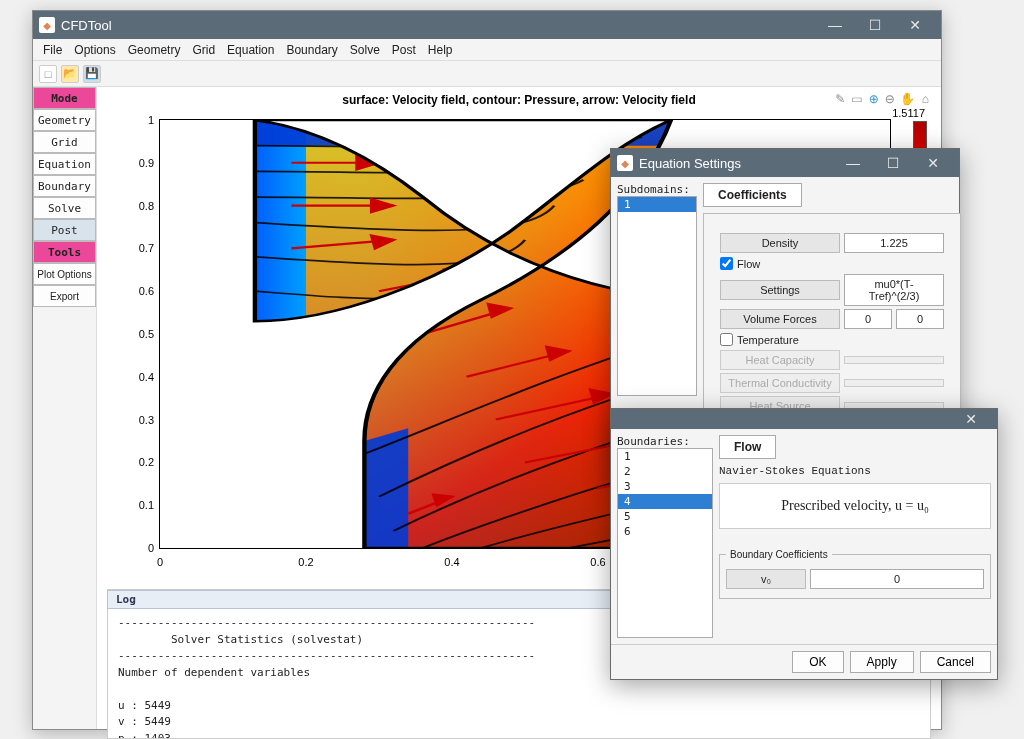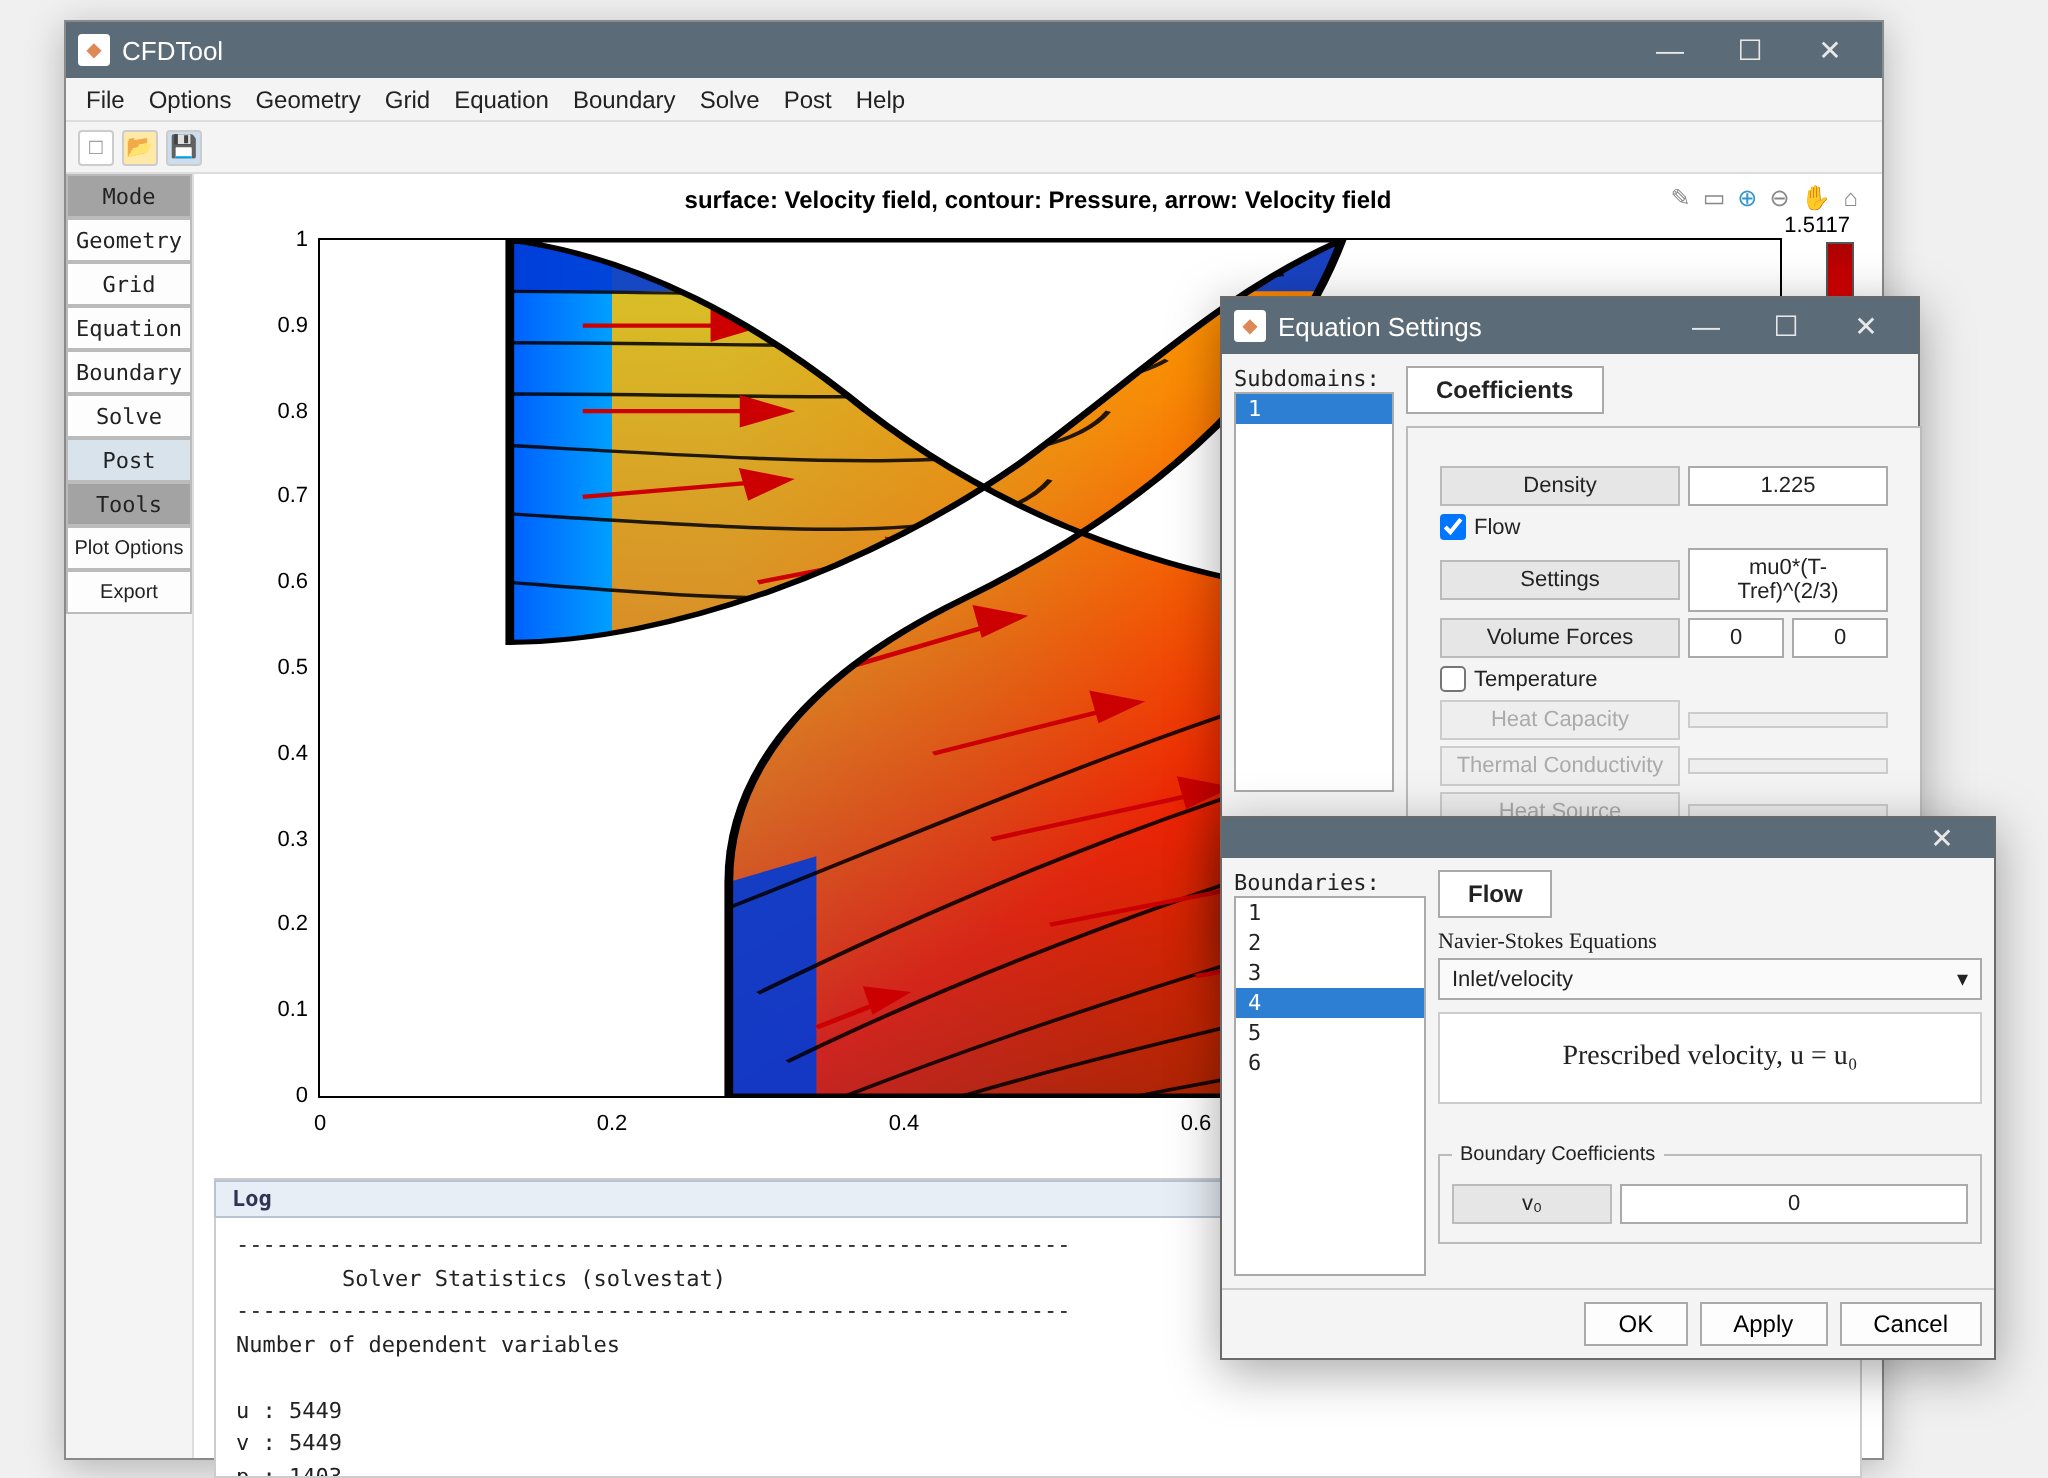--- a/index.html
+++ b/index.html
@@ -12,21 +12,21 @@
 .titlebar .spacer { flex: 1; }
 .titlebar .winbtn { width: 40px; height: 22px; display: inline-flex; align-items: center; justify-content: center; color: #e8e8e8; font-size: 14px; cursor: pointer; }
 .menubar { height: 22px; background: #f4f4f4; border-bottom: 1px solid #ddd; display: flex; align-items: center; padding: 0 4px; font-size: 12px; color: #222; }
 .menubar span { padding: 2px 6px; cursor: pointer; }
 .toolbar { height: 26px; background: #f4f4f4; border-bottom: 1px solid #ddd; display: flex; align-items: center; padding: 0 6px; gap: 4px; }
 .toolbar .tbtn { width: 18px; height: 18px; border: 1px solid #ccc; border-radius: 2px; display: inline-flex; align-items: center; justify-content: center; font-size: 11px; cursor: pointer; }
 
 .body-row { display: flex; height: calc(100% - 28px - 22px - 26px); }
 .sidebar { width: 64px; background: #f4f4f4; border-right: 1px solid #ddd; display: flex; flex-direction: column; }
 .sbtn { height: 22px; border: 1px solid #bbb; background: #fdfdfd; margin: 0; font-family: monospace; font-size: 11px; display: flex; align-items: center; justify-content: center; cursor: pointer; color: #222; }
-.sbtn.head { background: #a3a3a3; font-weight: normal; }
+.sbtn.head { background: #ec4899; font-weight: bold; }
 .sbtn.active { background: #d9e3ec; }
 
 .main-area { flex: 1; display: flex; flex-direction: column; background: #fff; }
 .plot-wrap { flex: 1; position: relative; padding: 6px 10px 0 10px; }
 .plot-title { text-align: center; font-weight: bold; font-size: 12px; color: #000; margin-bottom: 2px; }
 .plot-tools { position: absolute; top: 4px; right: 10px; display: flex; gap: 2px; align-items: center; color: #888; font-size: 12px; }
 .plot-tools span { cursor: pointer; padding: 1px 2px; }
 .colorbar-val { position: absolute; top: 20px; right: 16px; font-size: 11px; color: #000; text-align: right; }
 .colorbar { position: absolute; top: 34px; right: 14px; width: 14px; height: 30px; background: linear-gradient(to bottom, #a00, #d00); border: 1px solid #555; }
 
@@ -339,25 +339,21 @@
           <div class="item">1</div>
           <div class="item">2</div>
           <div class="item">3</div>
           <div class="item sel">4</div>
           <div class="item">5</div>
           <div class="item">6</div>
         </div>
       </div>
       <div style="flex:1">
         <div class="tab-btn">Flow</div>
-        <div style="font-family:Liberation Serif, serif;font-size:11px;margin:6px 0 2px">Navier-Stokes Equations</div>
-        <div class="select-like">
-          <span>Inlet/velocity</span>
-          <span>▾</span>
-        </div>
+        <div style="font-family:Liberation Mono, monospace;font-size:11px;margin:6px 0 2px">Navier-Stokes Equations</div>
         <div class="eq-display">Prescribed velocity, u = u₀</div>
         <fieldset class="bc-fieldset">
           <legend>Boundary Coefficients</legend>
           <div class="prop-row">
             <div class="prop-label" style="flex:0 0 80px">v₀</div>
             <div class="prop-input">0</div>
           </div>
         </fieldset>
       </div>
     </div>

